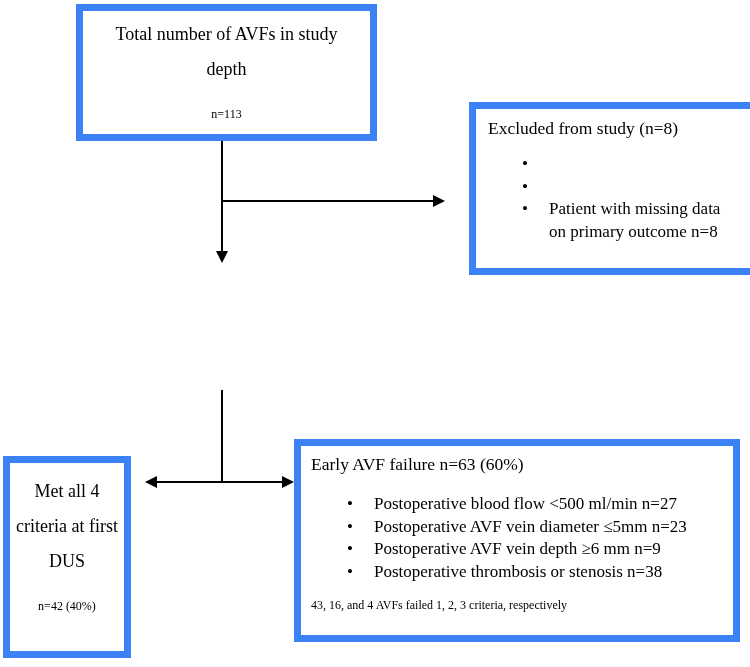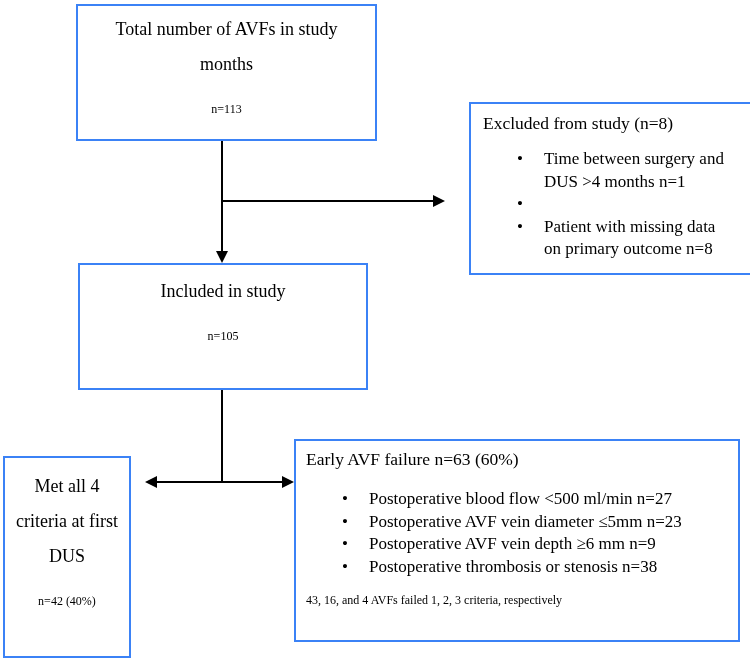--- a/index.html
+++ b/index.html
@@ -11,21 +11,21 @@
     position: relative;
     width: 750px;
     height: 667px;
     background: #ffffff;
     font-family: "Liberation Serif", "DejaVu Serif", serif;
     color: #000000;
     overflow: hidden;
   }
   .box {
     position: absolute;
-    border: 2px solid #3b82f6;
+    border: 7px solid #3b82f6;
     background: #ffffff;
     box-sizing: border-box;
   }
   .centered-box {
     text-align: center;
   }
   .centered-box .line {
     font-size: 18px;
     line-height: 35px;
   }
@@ -107,45 +107,40 @@
   #arrow-into-met      { left: 145px; top: 476px; }
   #arrow-into-early    { left: 282px; top: 476px; }
 </style>
 </head>
 <body>
 
 <div id="canvas">
 
   <div class="box centered-box" id="box-total">
     <div class="line">Total number of AVFs in study</div>
-    <div class="line">months</div>
+    <div class="line">depth</div>
     <div class="count">n=113</div>
   </div>
 
   <div class="box" id="box-excluded">
     <div class="box-heading">Excluded from study (n=8)</div>
     <ul class="bullet-list">
       <li>
         <span class="bullet-dot">•</span>
-        <span class="bullet-text">Time between surgery and DUS &gt;4 months n=1</span>
       </li>
       <li>
         <span class="bullet-dot">•</span>
       </li>
       <li>
         <span class="bullet-dot">•</span>
         <span class="bullet-text">Patient with missing data on primary outcome n=8</span>
       </li>
     </ul>
   </div>
 
-  <div class="box centered-box" id="box-included">
-    <div class="line">Included in study</div>
-    <div class="count">n=105</div>
-  </div>
 
   <div class="box centered-box" id="box-met">
     <div class="line">Met all 4</div>
     <div class="line">criteria at first</div>
     <div class="line">DUS</div>
     <div class="count">n=42 (40%)</div>
   </div>
 
   <div class="box" id="box-early">
     <div class="box-heading">Early AVF failure n=63 (60%)</div>

